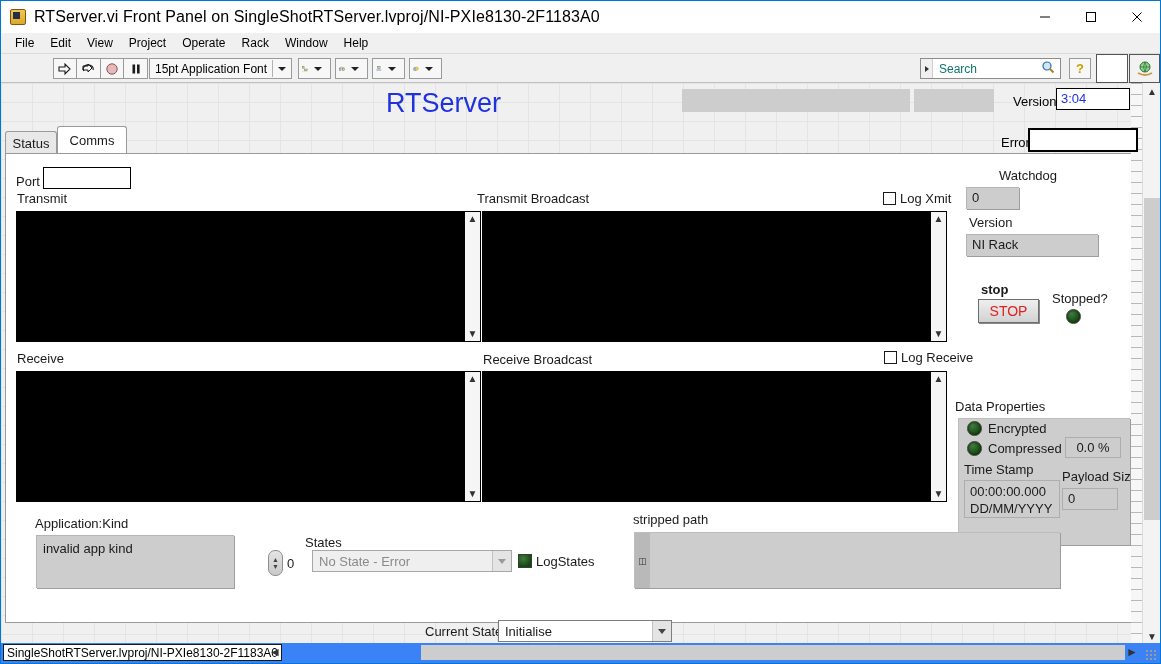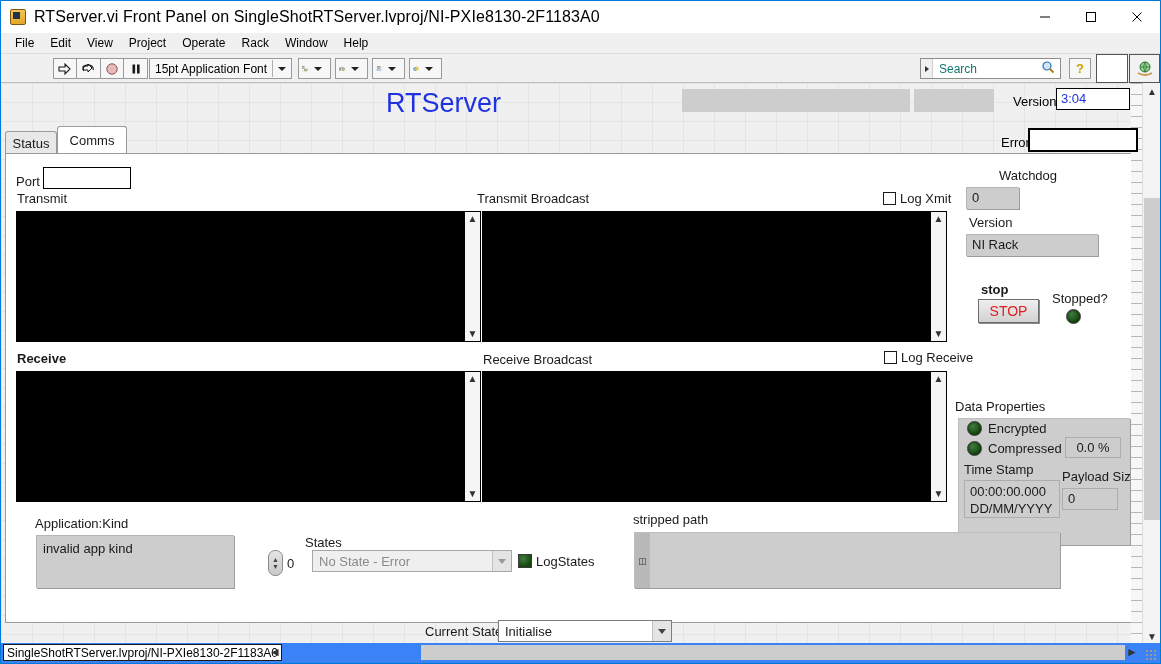--- a/index.html
+++ b/index.html
@@ -473,21 +473,21 @@
       <div class="lbl" style="left:471px; top:37px;">Transmit Broadcast</div>
       <div class="tbox-black" style="left:476px; top:57px; width:448px; height:131px;"></div>
       <div class="vscroll" style="left:924px; top:57px; height:131px;">
         <span class="arrow">▲</span>
         <span class="arrow">▼</span>
       </div>
 
       <div class="chk" style="left:877px; top:38px;"></div>
       <div class="lbl" style="left:894px; top:37px;">Log Xmit</div>
 
-      <div class="lbl" style="left:11px; top:197px;font-weight:bold;">Receive</div>
+      <div class="lbl" style="left:11px; top:197px;">Receive</div>
       <div class="tbox-black" style="left:10px; top:217px; width:448px; height:131px;"></div>
       <div class="vscroll" style="left:458px; top:217px; height:131px;">
         <span class="arrow">▲</span>
         <span class="arrow">▼</span>
       </div>
 
       <div class="lbl" style="left:477px; top:198px;">Receive Broadcast</div>
       <div class="tbox-black" style="left:476px; top:217px; width:448px; height:131px;"></div>
       <div class="vscroll" style="left:924px; top:217px; height:131px;">
         <span class="arrow">▲</span>

